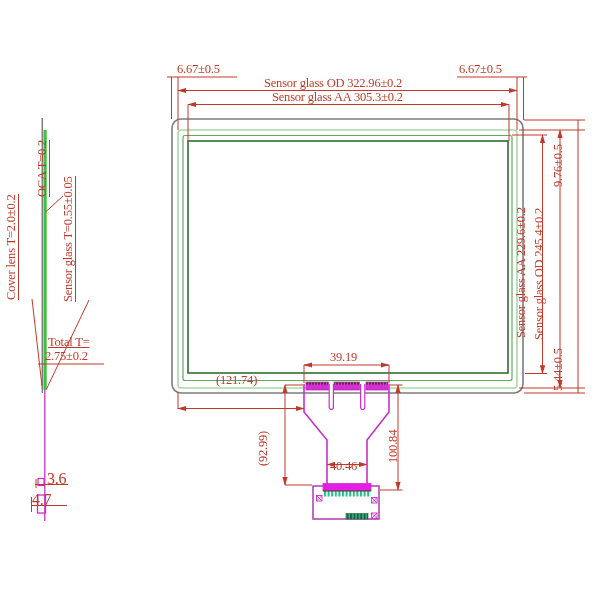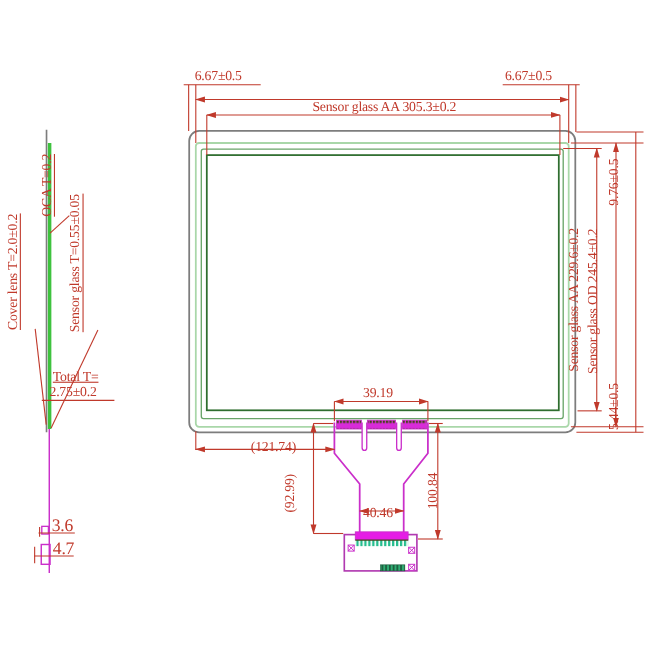--- a/index.html
+++ b/index.html
@@ -144,30 +144,31 @@
     <line x1="327" y1="464.5" x2="367" y2="464.5" marker-start="url(#ar)" marker-end="url(#ar)"></line>
   </g>
 </svg>
 
 <div class="lbl v ul" style="left:19px;top:286px;">Cover lens T=2.0±0.2</div>
 <div class="lbl v ul" style="left:50px;top:183px;">OCA T=0.2</div>
 <div class="lbl v ul" style="left:76px;top:288px;">Sensor glass T=0.55±0.05</div>
 <div class="lbl" style="left:48px;top:336px;text-decoration:underline;">Total T=</div>
 <div class="lbl" style="left:45px;top:350px;">2.75±0.2</div>
 <div class="lbl sm" style="left:47px;top:472px;">3.6</div>
-<div class="lbl sm" style="left:48px;top:493px;text-align:right;">4.7</div>
+<div class="lbl sm" style="left:32px;top:493px;text-align:right;">4.7</div>
 
 <div class="lbl" style="left:177px;top:63px;">6.67±0.5</div>
 <div class="lbl" style="left:459px;top:63px;">6.67±0.5</div>
-<div class="lbl" style="left:284px;top:91px;">Sensor glass AA 305.3±0.2</div>
+<div class="lbl" style="left:264px;top:77px;">Sensor glass OD 322.96±0.2</div>
+<div class="lbl" style="left:272px;top:91px;">Sensor glass AA 305.3±0.2</div>
 
 <div class="lbl v" style="left:565px;top:174px;">9.76±0.5</div>
 <div class="lbl v" style="left:528px;top:325px;">Sensor glass AA 229.6±0.2</div>
 <div class="lbl v" style="left:546px;top:327px;">Sensor glass OD 245.4±0.2</div>
 <div class="lbl v" style="left:565px;top:378px;">5.44±0.5</div>
 
 <div class="lbl" style="left:330px;top:351px;">39.19</div>
-<div class="lbl" style="left:216px;top:400px;margin-left:12px;">(121.74)</div>
+<div class="lbl" style="left:216px;top:374px;">(121.74)</div>
 <div class="lbl v" style="left:270px;top:453px;">(92.99)</div>
 <div class="lbl v" style="left:400px;top:450px;">100.84</div>
 <div class="lbl" style="left:330px;top:460px;">40.46</div>
 
 </div>
 
 </body></html>

